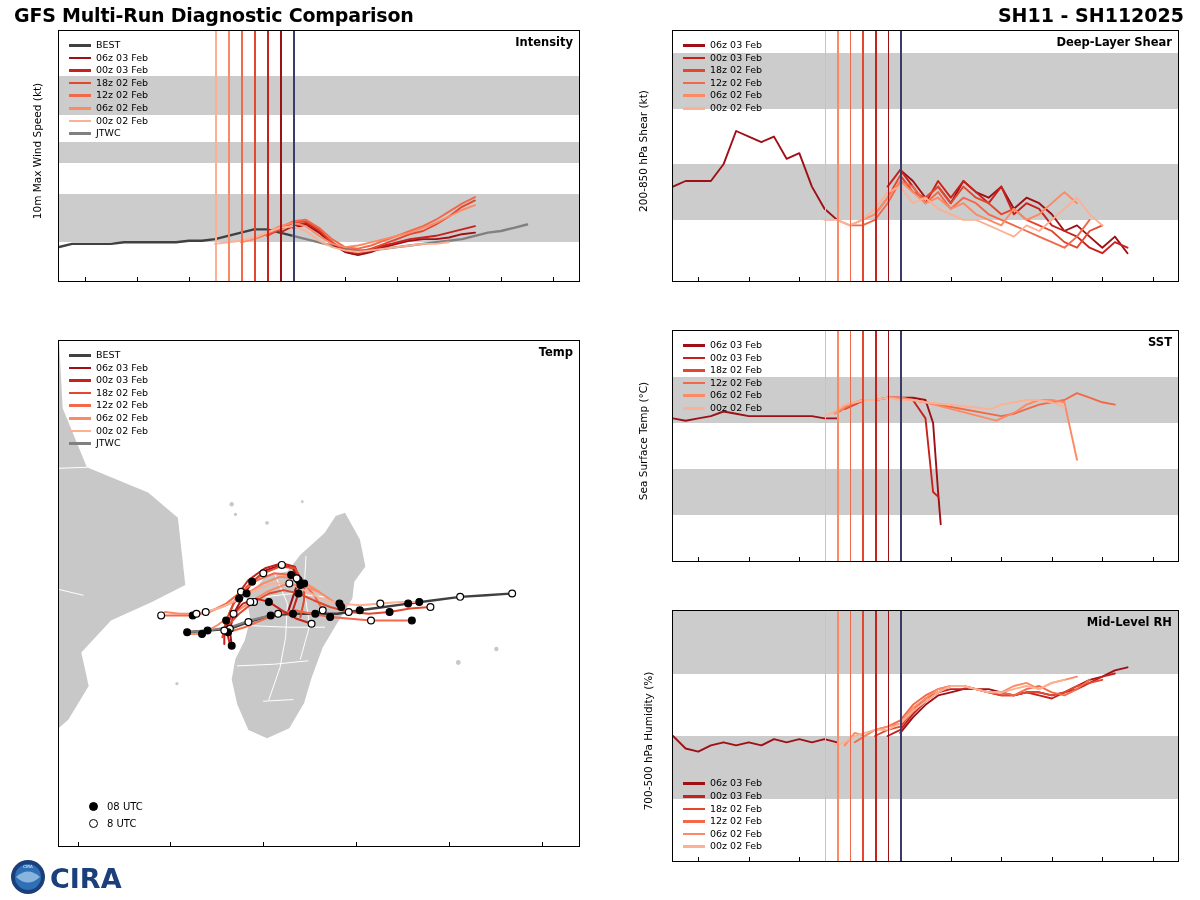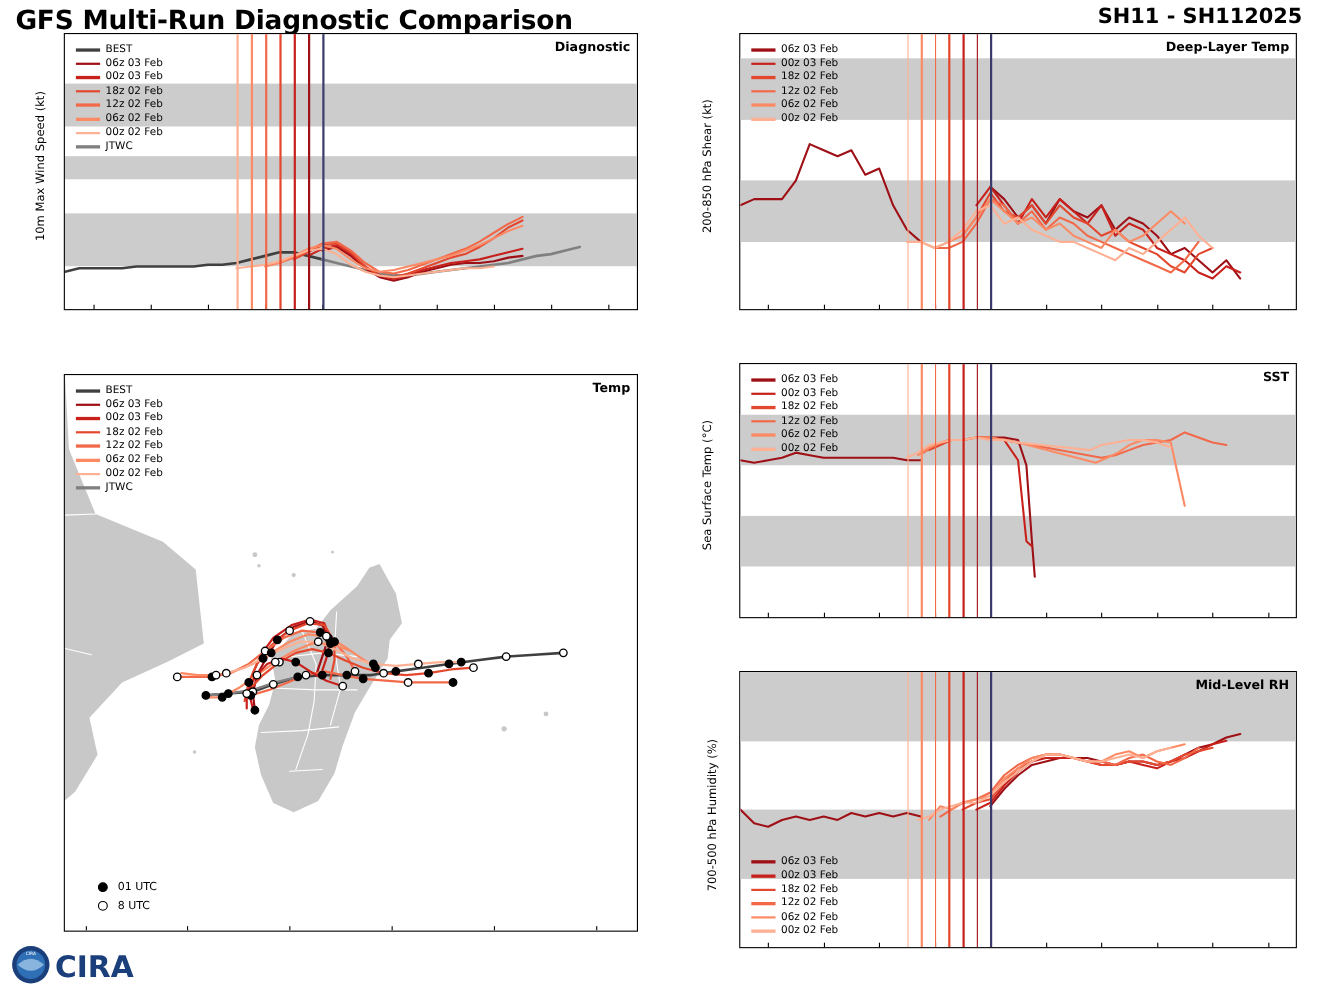--- a/index.html
+++ b/index.html
@@ -6,21 +6,21 @@
   body {
     width:1200px; height:900px;
     background:#ffffff;
     font-family:"DejaVu Sans", sans-serif;
     color:#000;
     overflow:hidden;
     position:relative;
   }
   .title {
     position:absolute; left:14px; top:4px;
-    font-size:24px; font-weight:bold;
+    font-size:19px; font-weight:bold;
     font-family:"DejaVu Sans", sans-serif;
     letter-spacing:-0.2px;
   }
   .title-right {
     position:absolute; right:16px; top:4px;
     font-size:19px; font-weight:bold;
   }
 
   .panel { position:absolute; }
   .plotbox {
@@ -150,21 +150,21 @@
       <svg class="lines" viewBox="0 0 520 250" preserveAspectRatio="none">
         <path d="M0.0,216.1 L13.0,212.9 L26.0,212.9 L39.0,212.9 L52.0,212.9 L65.0,211.3 L78.0,211.3 L91.0,211.3 L104.0,211.3 L117.0,211.3 L130.0,209.7 L143.0,209.7 L156.0,208.1 L169.0,204.8 L182.0,201.6 L195.0,198.4 L208.0,198.4 L221.0,201.6 L234.0,204.8 " fill="none" stroke="#404040" stroke-width="2.4" stroke-linejoin="round" stroke-linecap="round"></path>
         <path d="M234.0,204.8 L247.0,208.1 L260.0,211.3 L273.0,214.5 L286.0,217.7 L299.0,219.4 L312.0,219.4 L325.0,217.7 L338.0,216.1 L351.0,214.5 L364.0,212.9 L377.0,211.3 L390.0,209.7 L403.0,208.1 L416.0,204.8 L429.0,201.6 L442.0,200.0 L455.0,196.8 L468.0,193.5 " fill="none" stroke="#808080" stroke-width="2.4" stroke-linejoin="round" stroke-linecap="round"></path>
         <path d="M234.0,196.8 L247.0,193.5 L260.0,201.6 L273.0,212.9 L286.0,221.0 L299.0,224.2 L312.0,221.0 L325.0,216.1 L338.0,212.9 L351.0,209.7 L364.0,208.1 L377.0,208.1 L390.0,206.5 L403.0,203.2 L416.0,201.6 " fill="none" stroke="#9e0f16" stroke-width="1.9" stroke-linejoin="round" stroke-linecap="round"></path>
         <path d="M221.0,201.6 L234.0,195.2 L247.0,191.9 L260.0,200.0 L273.0,211.3 L286.0,219.4 L299.0,222.6 L312.0,219.4 L325.0,214.5 L338.0,211.3 L351.0,208.1 L364.0,206.5 L377.0,204.8 L390.0,201.6 L403.0,198.4 L416.0,195.2 " fill="none" stroke="#c8201b" stroke-width="1.9" stroke-linejoin="round" stroke-linecap="round"></path>
         <path d="M208.0,204.8 L221.0,198.4 L234.0,191.9 L247.0,190.3 L260.0,198.4 L273.0,211.3 L286.0,219.4 L299.0,221.0 L312.0,217.7 L325.0,212.9 L338.0,208.1 L351.0,203.2 L364.0,200.0 L377.0,193.5 L390.0,185.5 L403.0,175.8 L416.0,169.4 " fill="none" stroke="#e3472e" stroke-width="1.9" stroke-linejoin="round" stroke-linecap="round"></path>
         <path d="M195.0,208.1 L208.0,203.2 L221.0,196.8 L234.0,190.3 L247.0,188.7 L260.0,196.8 L273.0,208.1 L286.0,216.1 L299.0,217.7 L312.0,214.5 L325.0,209.7 L338.0,204.8 L351.0,200.0 L364.0,195.2 L377.0,188.7 L390.0,180.6 L403.0,172.6 L416.0,166.1 " fill="none" stroke="#f2694a" stroke-width="1.9" stroke-linejoin="round" stroke-linecap="round"></path>
         <path d="M182.0,211.3 L195.0,208.1 L208.0,201.6 L221.0,195.2 L234.0,191.9 L247.0,195.2 L260.0,204.8 L273.0,212.9 L286.0,216.1 L299.0,214.5 L312.0,211.3 L325.0,208.1 L338.0,204.8 L351.0,201.6 L364.0,196.8 L377.0,191.9 L390.0,185.5 L403.0,179.0 L416.0,174.2 " fill="none" stroke="#fb8a65" stroke-width="1.9" stroke-linejoin="round" stroke-linecap="round"></path>
         <path d="M156.0,212.9 L169.0,211.3 L182.0,209.7 L195.0,206.5 L208.0,201.6 L221.0,196.8 L234.0,195.2 L247.0,200.0 L260.0,209.7 L273.0,216.1 L286.0,219.4 L299.0,221.0 L312.0,219.4 L325.0,217.7 L338.0,216.1 L351.0,214.5 L364.0,212.9 L377.0,212.9 L390.0,211.3 " fill="none" stroke="#fdb093" stroke-width="1.9" stroke-linejoin="round" stroke-linecap="round"></path>
       </svg>
-      <div class="panel-label">Diagnostic</div>
+      <div class="panel-label">Intensity</div>
       <div class="legend" style="left: 10px; top: 8px;">
         <div class="row">
           <div class="swatch" style="background: rgb(64, 64, 64);"></div>
           <div class="lbl">BEST</div>
         </div>
         <div class="row">
           <div class="swatch" style="background: rgb(158, 15, 22);"></div>
           <div class="lbl">06z 03 Feb</div>
         </div>
         <div class="row">
@@ -349,21 +349,21 @@
           <div class="lbl">00z 02 Feb</div>
         </div>
         <div class="row">
           <div class="swatch" style="background: rgb(128, 128, 128);"></div>
           <div class="lbl">JTWC</div>
         </div>
       </div>
       <div class="maplegend">
         <div class="mrow">
           <div class="dot filled"></div>
-          <div>01 UTC</div>
+          <div>08 UTC</div>
         </div>
         <div class="mrow">
           <div class="dot open"></div>
           <div>8 UTC</div>
         </div>
       </div>
     </div>
 </div>
 
 <div class="panel" style="left:600px; top:0; width:600px; height:320px;">
@@ -424,21 +424,21 @@
       </div>
       <svg class="lines" viewBox="0 0 505 250" preserveAspectRatio="none">
         <path d="M0.0,155.6 L12.6,150.0 L25.3,150.0 L37.9,150.0 L50.5,133.3 L63.1,100.0 L75.8,105.6 L88.4,111.1 L101.0,105.6 L113.6,127.8 L126.3,122.2 L138.9,155.6 L151.5,177.8 L164.1,188.9 " fill="none" stroke="#9e0f16" stroke-width="1.9" stroke-linejoin="round" stroke-linecap="round"></path>
         <path d="M227.3,138.9 L239.9,150.0 L252.5,166.7 L265.1,155.6 L277.8,172.2 L290.4,150.0 L303.0,161.1 L315.6,166.7 L328.3,155.6 L340.9,177.8 L353.5,166.7 L366.1,172.2 L378.8,183.3 L391.4,200.0 L404.0,194.4 L416.6,205.6 L429.3,216.7 L441.9,205.6 L454.5,222.2 " fill="none" stroke="#9e0f16" stroke-width="1.9" stroke-linejoin="round" stroke-linecap="round"></path>
         <path d="M214.6,155.6 L227.3,138.9 L239.9,155.6 L252.5,172.2 L265.1,150.0 L277.8,166.7 L290.4,150.0 L303.0,161.1 L315.6,172.2 L328.3,155.6 L340.9,183.3 L353.5,172.2 L366.1,177.8 L378.8,194.4 L391.4,200.0 L404.0,205.6 L416.6,216.7 L429.3,222.2 L441.9,211.1 L454.5,216.7 " fill="none" stroke="#c8201b" stroke-width="1.9" stroke-linejoin="round" stroke-linecap="round"></path>
         <path d="M202.0,183.3 L214.6,166.7 L227.3,144.4 L239.9,161.1 L252.5,166.7 L265.1,155.6 L277.8,172.2 L290.4,155.6 L303.0,166.7 L315.6,172.2 L328.3,183.3 L340.9,177.8 L353.5,188.9 L366.1,194.4 L378.8,200.0 L391.4,211.1 L404.0,216.7 L416.6,200.0 L429.3,194.4 " fill="none" stroke="#e3472e" stroke-width="1.9" stroke-linejoin="round" stroke-linecap="round"></path>
         <path d="M176.8,194.4 L189.4,194.4 L202.0,188.9 L214.6,172.2 L227.3,150.0 L239.9,155.6 L252.5,172.2 L265.1,161.1 L277.8,177.8 L290.4,166.7 L303.0,172.2 L315.6,183.3 L328.3,188.9 L340.9,194.4 L353.5,200.0 L366.1,205.6 L378.8,211.1 L391.4,216.7 L404.0,205.6 L416.6,188.9 " fill="none" stroke="#f2694a" stroke-width="1.9" stroke-linejoin="round" stroke-linecap="round"></path>
         <path d="M164.1,188.9 L176.8,194.4 L189.4,188.9 L202.0,183.3 L214.6,166.7 L227.3,150.0 L239.9,161.1 L252.5,172.2 L265.1,166.7 L277.8,177.8 L290.4,172.2 L303.0,183.3 L315.6,188.9 L328.3,194.4 L340.9,177.8 L353.5,188.9 L366.1,183.3 L378.8,172.2 L391.4,161.1 L404.0,172.2 " fill="none" stroke="#fb8a65" stroke-width="1.9" stroke-linejoin="round" stroke-linecap="round"></path>
         <path d="M151.5,188.9 L164.1,188.9 L176.8,194.4 L189.4,188.9 L202.0,177.8 L214.6,161.1 L227.3,155.6 L239.9,172.2 L252.5,166.7 L265.1,177.8 L277.8,183.3 L290.4,188.9 L303.0,188.9 L315.6,194.4 L328.3,200.0 L340.9,205.6 L353.5,194.4 L366.1,200.0 L378.8,188.9 L391.4,177.8 L404.0,166.7 L416.6,183.3 L429.3,194.4 " fill="none" stroke="#fdb093" stroke-width="1.9" stroke-linejoin="round" stroke-linecap="round"></path>
       </svg>
-      <div class="panel-label">Deep-Layer Temp</div>
+      <div class="panel-label">Deep-Layer Shear</div>
       <div class="legend" style="left: 10px; top: 8px;">
         <div class="row">
           <div class="swatch" style="background: rgb(158, 15, 22);"></div>
           <div class="lbl">06z 03 Feb</div>
         </div>
         <div class="row">
           <div class="swatch" style="background: rgb(200, 32, 27);"></div>
           <div class="lbl">00z 03 Feb</div>
         </div>
         <div class="row">

